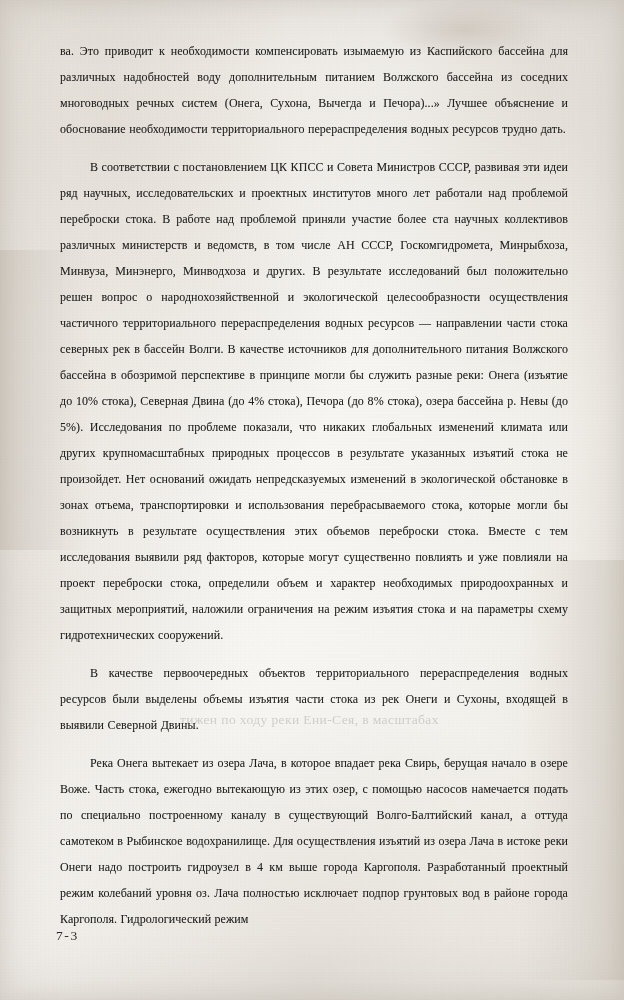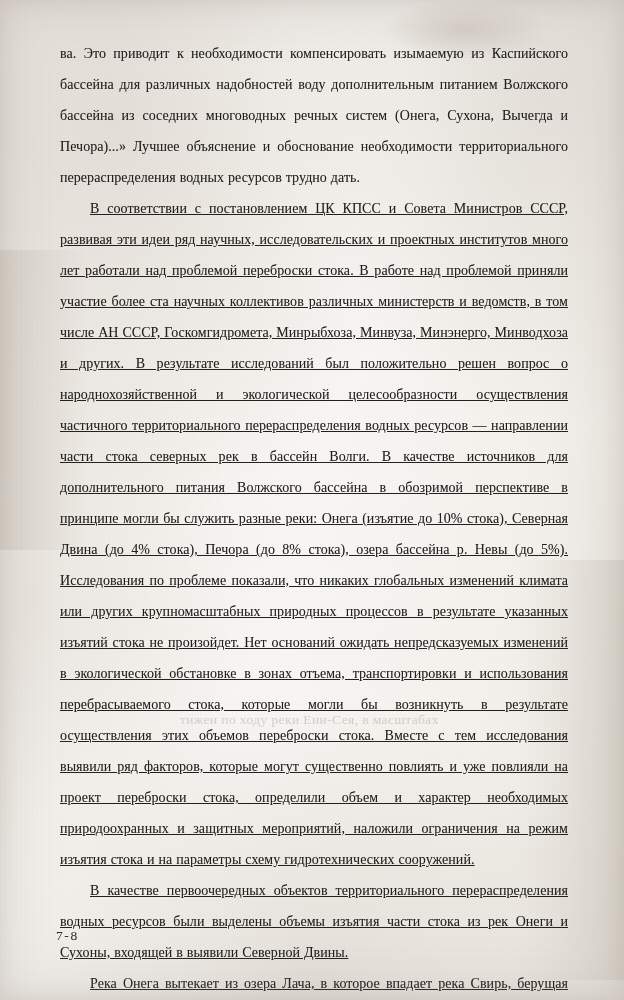--- a/index.html
+++ b/index.html
@@ -40,35 +40,34 @@
     box-shadow: inset 0 0 60px rgba(150,140,128,0.30), inset 0 0 18px rgba(160,150,140,0.18);
   }
   .text-block {
     position: absolute;
     left: 60px;
     top: 38px;
     width: 508px;
   }
   p {
     margin: 0;
-    font-size: 14px;
-    line-height: 31px;
+    font-size: 12px;
+    line-height: 26px;
     text-align: justify;
     text-justify: inter-word;
     color: #20201f;
     letter-spacing: 0.05px;
     word-spacing: 0.4px;
     text-shadow: 0 0 0.6px rgba(40,38,35,0.25);
   }
   p.indent {
     text-indent: 30px;
   }
   p + p {
-    margin-top: 0px;
-    text-decoration: underline;
+    margin-top: 12px;
   }
   .ghost {
     position: absolute;
     left: 180px;
     top: 712px;
     width: 400px;
     font-size: 13.5px;
     line-height: 16px;
     color: rgba(120,118,112,0.30);
     letter-spacing: 0.4px;
@@ -122,17 +121,17 @@
 
   <div class="text-block">
     <p>ва. Это приводит к необходимости компенсировать изымаемую из Каспийского бассейна для различных надобностей воду дополнительным питанием Волжского бассейна из соседних многоводных речных систем (Онега, Сухона, Вычегда и Печора)...» Лучшее объяснение и обоснование необходимости территориального перераспределения водных ресурсов трудно дать.</p>
     <p class="indent">В соответствии с постановлением ЦК КПСС и Совета Министров СССР, развивая эти идеи ряд научных, исследовательских и проектных институтов много лет работали над проблемой переброски стока. В работе над проблемой приняли участие более ста научных коллективов различных министерств и ведомств, в том числе АН СССР, Госкомгидромета, Минрыбхоза, Минвуза, Минэнерго, Минводхоза и других. В результате исследований был положительно решен вопрос о народнохозяйственной и экологической целесообразности осуществления частичного территориального перераспределения водных ресурсов — направлении части стока северных рек в бассейн Волги. В качестве источников для дополнительного питания Волжского бассейна в обозримой перспективе в принципе могли бы служить разные реки: Онега (изъятие до 10% стока), Северная Двина (до 4% стока), Печора (до 8% стока), озера бассейна р. Невы (до 5%). Исследования по проблеме показали, что никаких глобальных изменений климата или других крупномасштабных природных процессов в результате указанных изъятий стока не произойдет. Нет оснований ожидать непредсказуемых изменений в экологической обстановке в зонах отъема, транспортировки и использования перебрасываемого стока, которые могли бы возникнуть в результате осуществления этих объемов переброски стока. Вместе с тем исследования выявили ряд факторов, которые могут существенно повлиять и уже повлияли на проект переброски стока, определили объем и характер необходимых природоохранных и защитных мероприятий, наложили ограничения на режим изъятия стока и на параметры схему гидротехнических сооружений.</p>
     <p class="indent">В качестве первоочередных объектов территориального перераспределения водных ресурсов были выделены объемы изъятия части стока из рек Онеги и Сухоны, входящей в выявили Северной Двины.</p>
     <p class="indent">Река Онега вытекает из озера Лача, в которое впадает река Свирь, берущая начало в озере Воже. Часть стока, ежегодно вытекающую из этих озер, с помощью насосов намечается подать по специально построенному каналу в существующий Волго-Балтийский канал, а оттуда самотеком в Рыбинское водохранилище. Для осуществления изъятий из озера Лача в истоке реки Онеги надо построить гидроузел в 4 км выше города Каргополя. Разработанный проектный режим колебаний уровня оз. Лача полностью исключает подпор грунтовых вод в районе города Каргополя. Гидрологический режим</p>
   </div>
 
   <div class="ghost">тижен по ходу реки Ени-Сея, в масштабах</div>
 
-  <div class="folio">7-8</div>
+  <div class="folio">7-3</div>
 
   <div class="grain"></div>
   <div class="vignette"></div>
 </div>
 
 </body></html>

